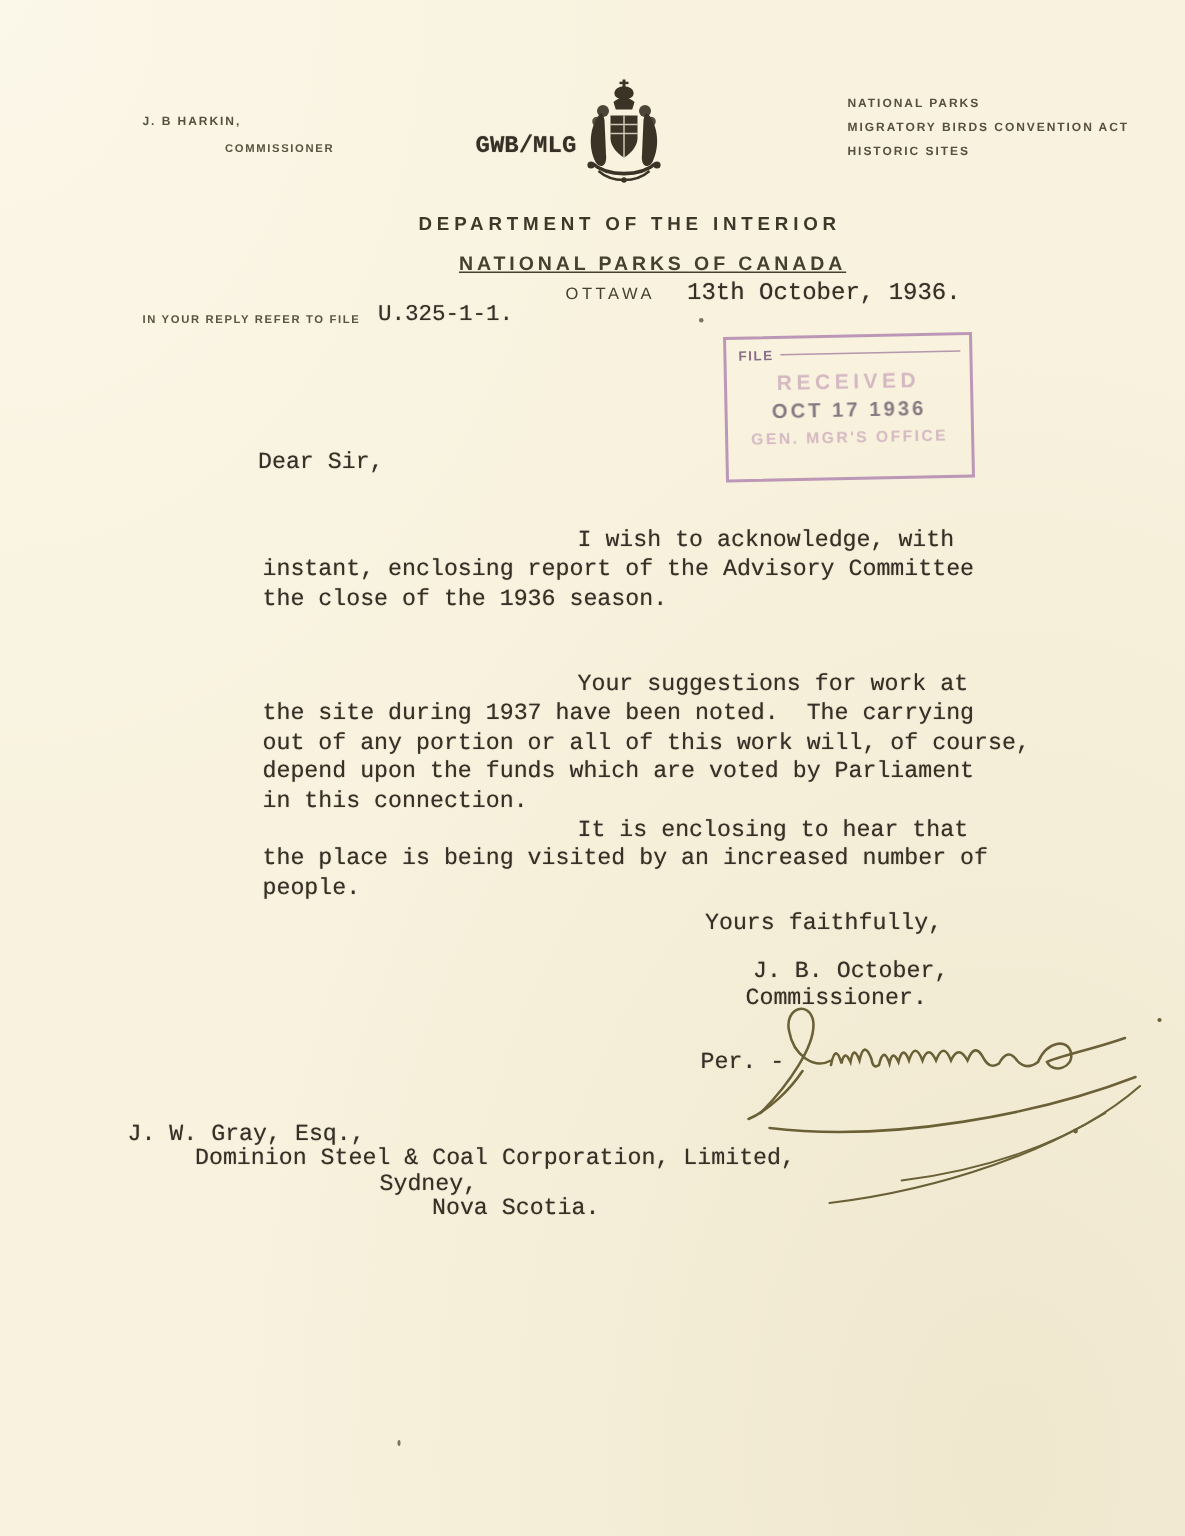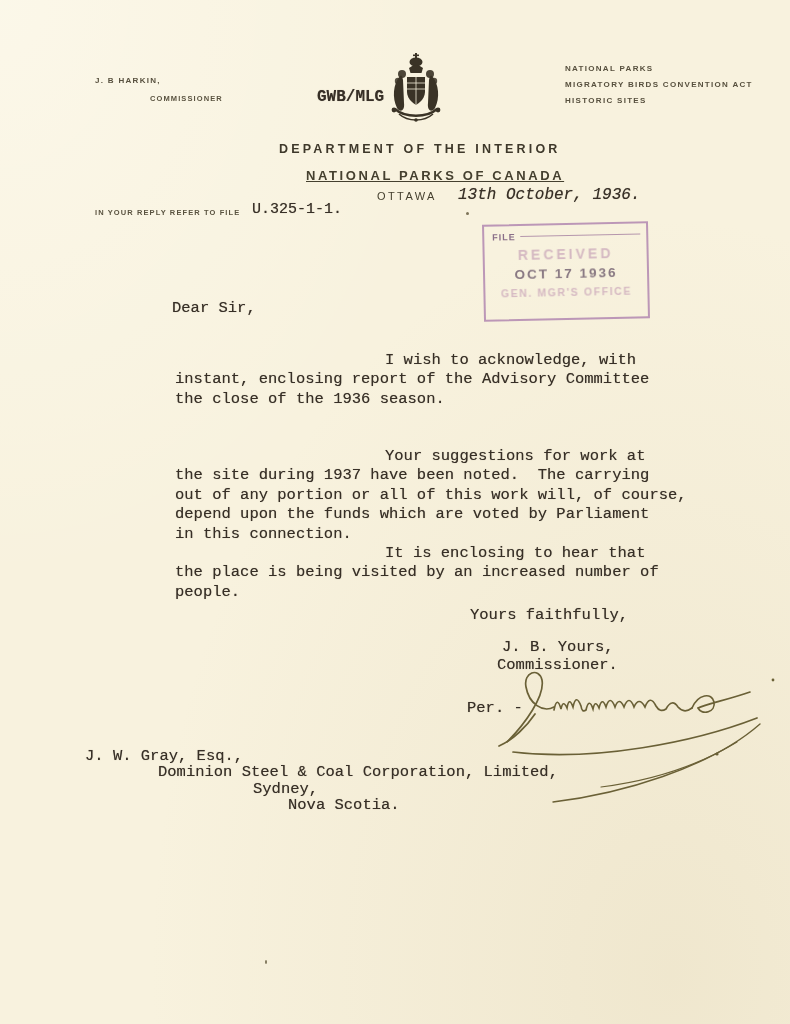--- a/index.html
+++ b/index.html
@@ -92,21 +92,21 @@
 
   <div class="abs" style="left:565px;top:64px;">
     <div class="print print-sm" style="height:16px;">NATIONAL PARKS</div>
     <div class="print print-sm" style="height:16px;">MIGRATORY BIRDS CONVENTION ACT</div>
     <div class="print print-sm" style="height:16px;">HISTORIC SITES</div>
   </div>
 
   <div class="abs dept" style="left:279px;top:142px;">DEPARTMENT OF THE INTERIOR</div>
   <div class="abs branch" style="left:306px;top:168px;">NATIONAL PARKS OF CANADA</div>
   <div class="abs city" style="left:377px;top:190px;">OTTAWA</div>
-  <div class="abs type type-big" style="left:458px;top:186px;font-style:italic;">13th October, 1936.</div>
+  <div class="abs type type-big" style="left:458px;top:186px;">13th October, 1936.</div>
 
   <div class="abs print print-xs" style="left:95px;top:208px;">IN YOUR REPLY REFER TO FILE</div>
   <div class="abs type" style="left:252px;top:201px;font-size:15px;">U.325-1-1.</div>
 
   <div class="stamp">
     <div class="stamp-file-row">
       <span class="stamp-file-label">FILE</span>
       <span class="stamp-file-line"></span>
     </div>
     <div class="stamp-received">RECEIVED</div>
@@ -130,21 +130,21 @@
     <div class="type line">in this connection.</div>
   </div>
 
   <div class="para" style="top:544px;">
     <div class="type line indent">It is enclosing to hear that</div>
     <div class="type line">the place is being visited by an increased number of</div>
     <div class="type line">people.</div>
   </div>
 
   <div class="abs type" style="left:470px;top:606px;">Yours faithfully,</div>
-  <div class="abs type" style="left:502px;top:638px;">J. B. Yours,</div>
+  <div class="abs type" style="left:502px;top:638px;">J. B. October,</div>
   <div class="abs type" style="left:497px;top:656px;">Commissioner.</div>
   <div class="abs type" style="left:467px;top:699px;">Per. -</div>
 
   <div class="abs" style="left:455px;top:660px;">
     <svg width="320" height="150" viewBox="0 0 320 150">
       <g fill="none" stroke="#5c5226" stroke-width="1.7" stroke-linecap="round" opacity=".9">
 
         <path d="M52,82 C70,64 90,36 87,20 C84,7 68,12 71,27 C74,44 88,53 99,47"></path>
         <path d="M44,86 C58,80 72,66 80,54"></path>
 
@@ -157,21 +157,21 @@
         <path d="M305,64 C255,108 165,134 98,142" stroke-width="1.4"></path>
         <path d="M282,82 C236,110 186,122 146,127" stroke-width="1.2"></path>
         <circle cx="262" cy="94" r="1.6" fill="#5c5226" stroke="none"></circle>
         <circle cx="318" cy="20" r="1.4" fill="#5c5226" stroke="none"></circle>
       </g>
     </svg>
   </div>
 
   <div>
     <div class="abs type" style="left:85px;top:747px;">J. W. Gray, Esq.,</div>
-    <div class="abs type" style="left:130px;top:763px;margin-left:28px;">Dominion Steel &amp; Coal Corporation, Limited,</div>
+    <div class="abs type" style="left:130px;top:763px;">Dominion Steel &amp; Coal Corporation, Limited,</div>
     <div class="abs type" style="left:253px;top:780px;">Sydney,</div>
     <div class="abs type" style="left:288px;top:796px;">Nova Scotia.</div>
   </div>
 
   <div class="speck" style="left:265px;top:960px;width:2px;height:4px;"></div>
   <div class="speck" style="left:466px;top:212px;width:3px;height:3px;"></div>
 
 </div>
 
 </body></html>

